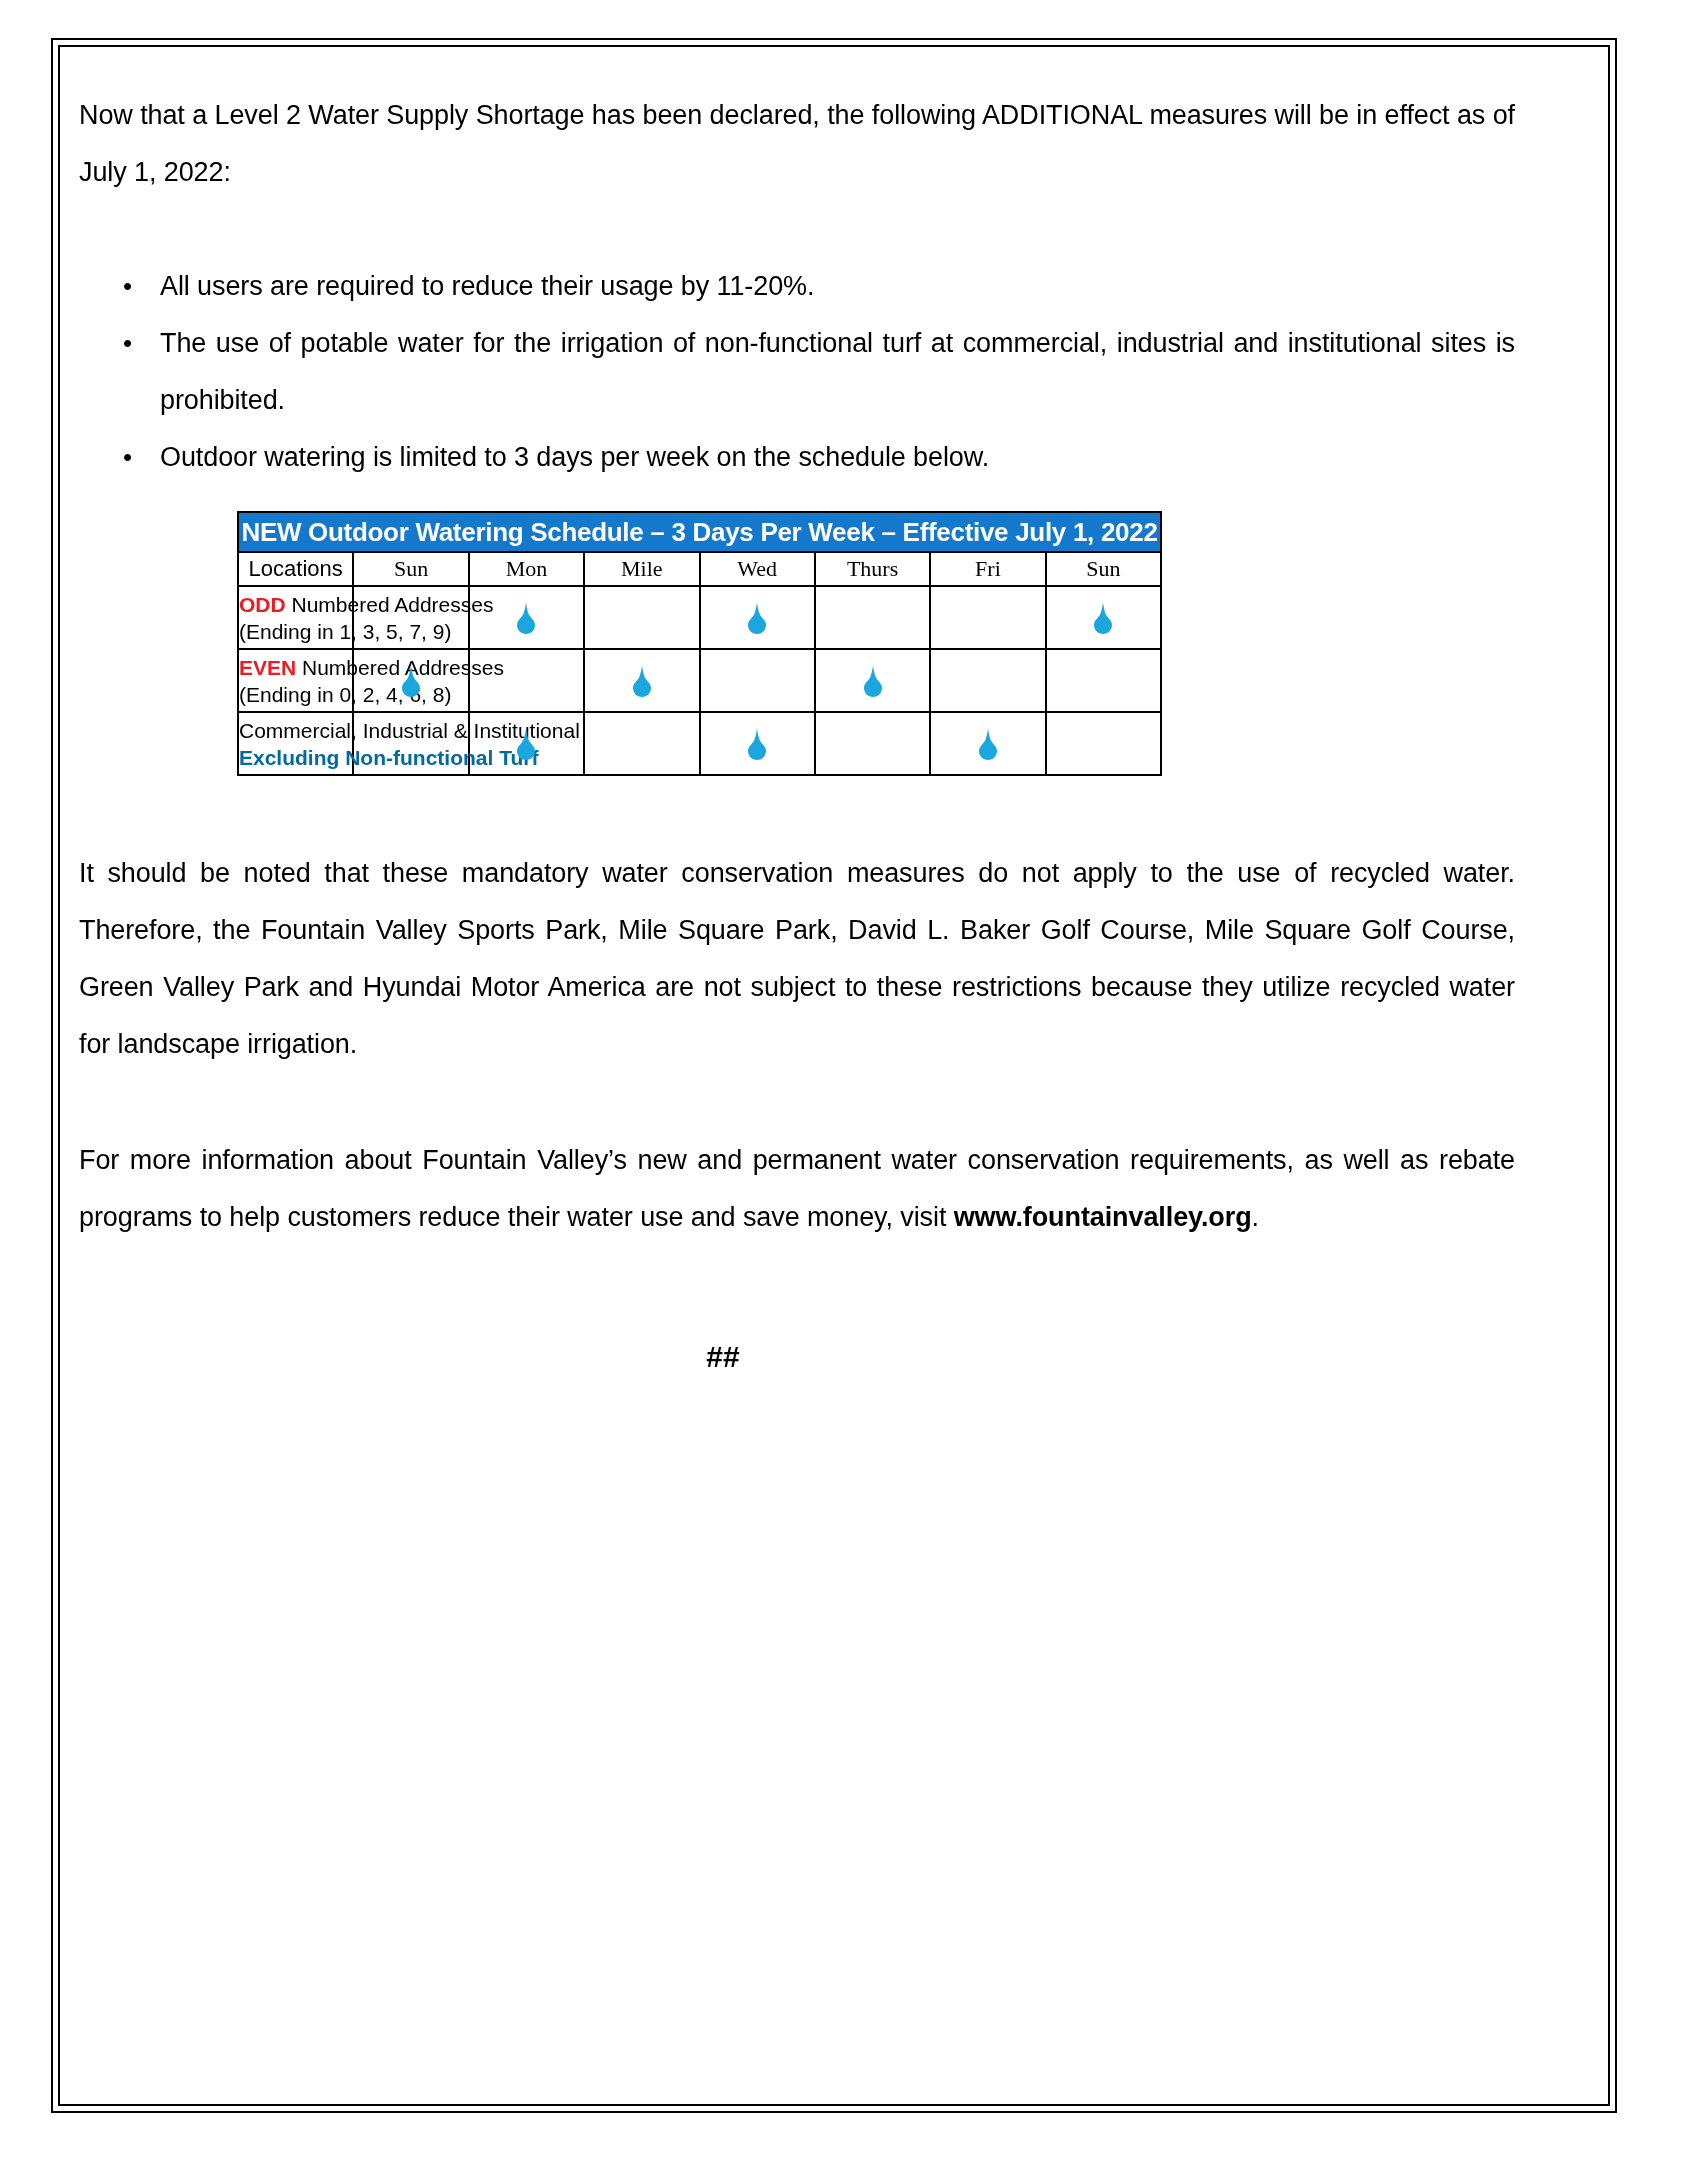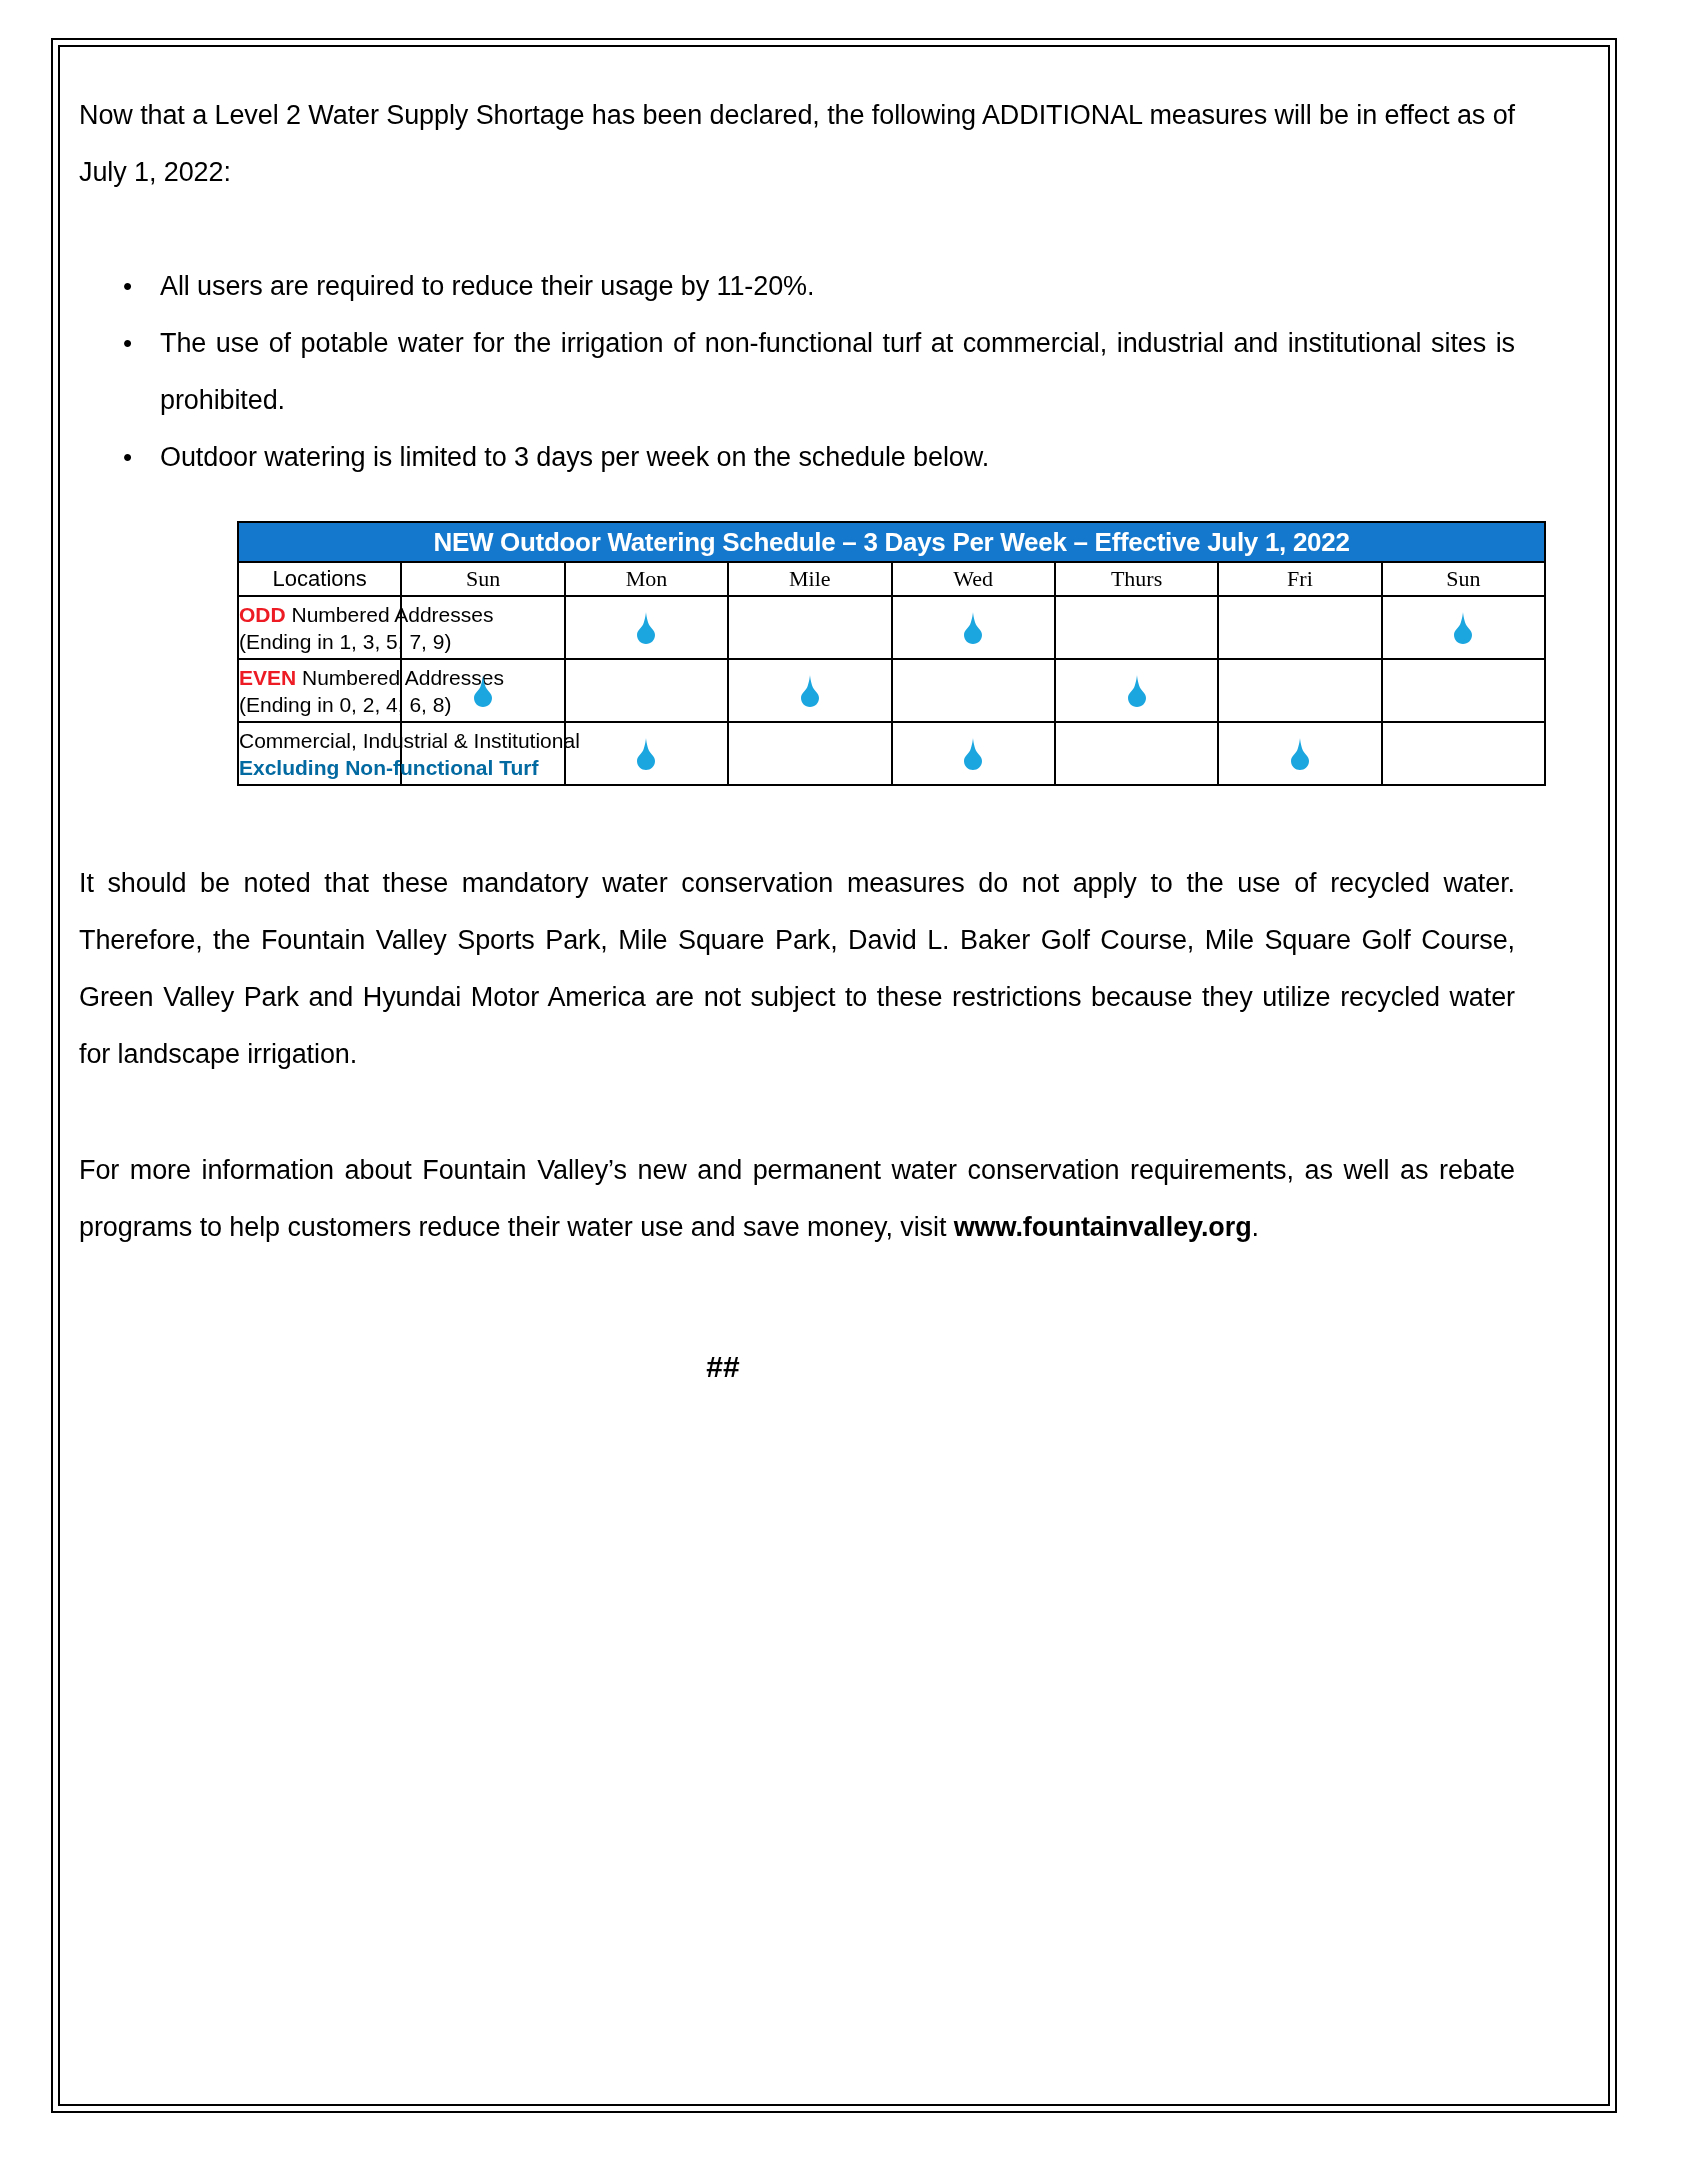--- a/index.html
+++ b/index.html
@@ -75,23 +75,23 @@
     left: 44px;
     top: 0;
     font-size: 26px;
     line-height: 57px;
   }
   ul.bullets > li.ragged { text-align: left; }
 
   
   .table-wrap {
     margin-left: 158px;
-    margin-top: 35px;
+    margin-top: 25px;
     margin-bottom: 10px;
-    width: 1309px;
+    width: 925px;
   }
   table.schedule {
     border-collapse: collapse;
     width: 100%;
     table-layout: fixed;
     border: 2px solid #000000;
   }
   table.schedule td, table.schedule th {
     border: 2px solid #000000;
     padding: 0;

